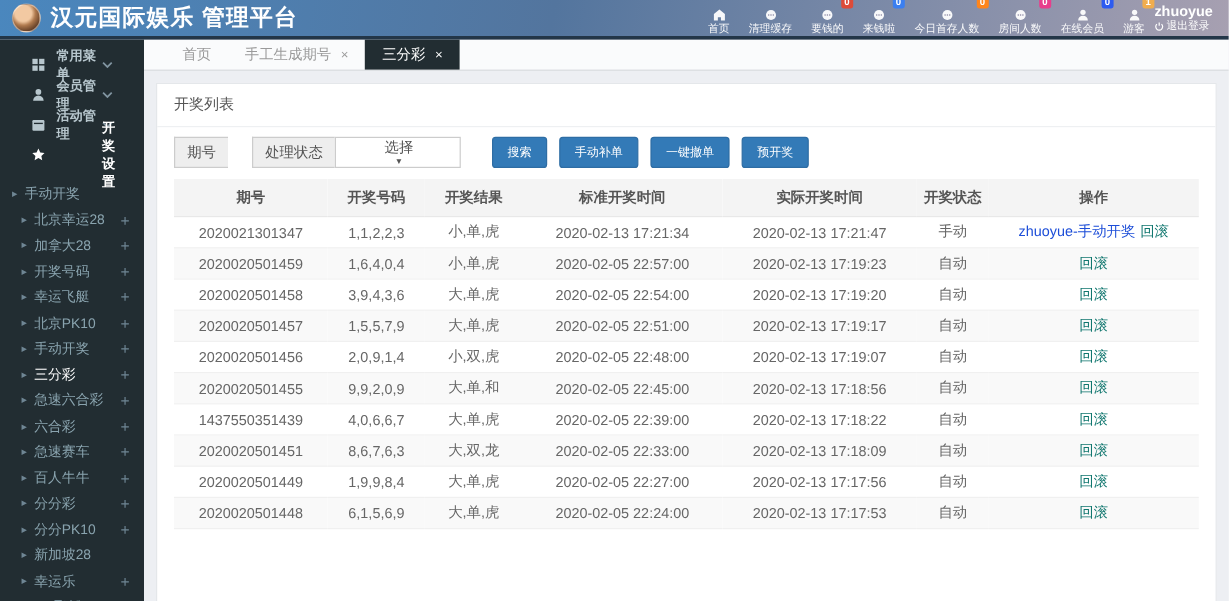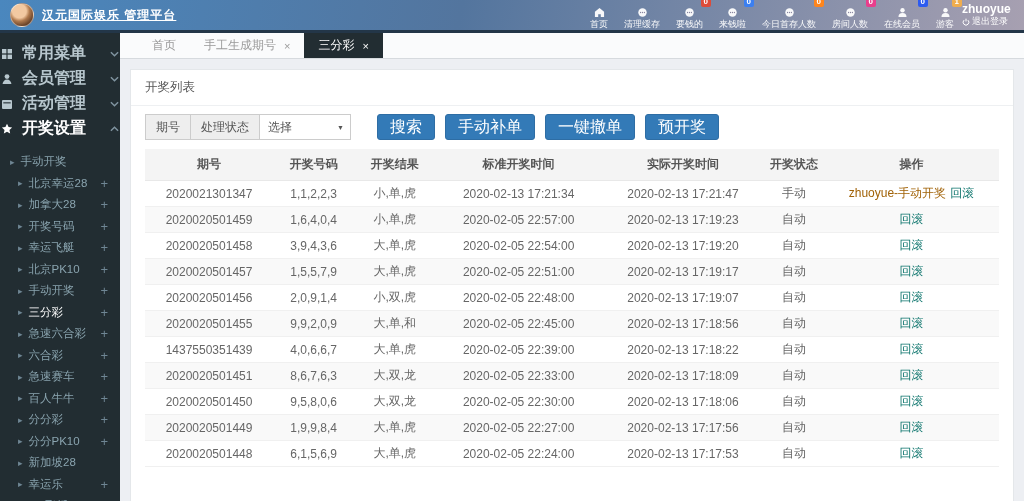--- a/index.html
+++ b/index.html
@@ -5,42 +5,42 @@
   html,body{margin:0;padding:0;}
   body{width:1024px;height:501px;overflow:hidden;position:relative;
        font-family:"Liberation Sans","DejaVu Sans",sans-serif;background:#edeff3;}
   
   .header{position:absolute;top:0;left:0;width:1024px;height:30px;z-index:20;
           background:linear-gradient(100deg,#4a87be 0%,#53759e 45%,#a7a0b1 100%);
           border-bottom:3px solid #233648;display:flex;align-items:center;box-sizing:content-box;}
   .avatar{width:22px;height:22px;border-radius:50%;margin:0 8px 0 10px;flex:0 0 auto;
           background:radial-gradient(circle at 38% 32%,#f2c9a2 0 34%,#b07a4e 50%,#5d3a24 78%);
           border:1px solid rgba(255,255,255,.45);}
-  .brand{color:#fff;font-size:12px;font-weight:bold;letter-spacing:1px;white-space:nowrap;text-decoration:underline;}
+  .brand{color:#fff;font-size:19px;font-weight:bold;letter-spacing:1px;white-space:nowrap;}
   .hnav{margin-left:auto;display:flex;align-items:flex-end;height:33px;margin-right:62px;}
   .nav-item{position:relative;display:flex;flex-direction:column;align-items:center;
             justify-content:flex-end;height:30px;padding:2px 8px 3px;color:#fff;cursor:pointer;}
   .nav-icon{width:11px;height:11px;color:#fff;opacity:.95;}
   .nav-icon svg{width:11px;height:11px;display:block;}
   .nav-label{font-size:9px;line-height:10px;margin-top:1px;white-space:nowrap;color:rgba(255,255,255,.95);}
   .badge{position:absolute;top:0;right:0;font-size:8px;line-height:10px;padding:0 3px;
          border-radius:2px;color:#fff;font-weight:bold;}
   .user{position:absolute;top:3px;right:-8px;width:70px;color:#fff;}
   .uname{font-size:12px;font-weight:bold;line-height:13px;}
   .ulogout{font-size:9px;line-height:11px;display:flex;align-items:center;gap:2px;white-space:nowrap;cursor:pointer;}
   .ulogout svg{width:8px;height:8px;}
   
   .sidebar{position:absolute;top:33px;left:0;width:120px;height:468px;background:#222d32;padding-top:8px;box-sizing:border-box;}
-  .side-section{display:flex;align-items:center;height:25px;padding:0 1px;color:#b8c7ce;
-                font-size:16px;font-weight:bold;cursor:pointer;}
+  .side-section{display:flex;align-items:center;height:25px;padding:0 26px;color:#b8c7ce;
+                font-size:11px;font-weight:bold;cursor:pointer;}
   .side-section .sicon{width:13px;height:12px;margin-right:8px;flex:0 0 auto;}
   .side-section .sicon svg{width:12px;height:12px;display:block;}
   .side-section .chev{margin-left:auto;width:9px;height:6px;color:#8094a0;}
   .side-section .chev svg{width:9px;height:6px;display:block;}
-  .side-section.active{color:#fff;}
+  .side-section.active{color:#fff;gap:38px;}
   .submenu{margin-top:10px;}
   .sub-item{display:flex;align-items:center;height:21.5px;color:#8aa4af;font-size:11.5px;cursor:pointer;padding-right:12px;}
   .sub-item .bullet{font-size:9px;margin-right:6px;color:#6f8694;}
   .sub-item .plus{margin-left:auto;color:#6f8694;font-size:13px;line-height:13px;}
   .sub-item.ind1{padding-left:10px;}
   .sub-item.ind2{padding-left:18px;}
   .sub-item.active{color:#fff;}
   
   .tabbar{position:absolute;top:33px;left:120px;width:904px;height:26px;background:#fafbfc;
           border-bottom:1px solid #d6dade;display:flex;box-sizing:border-box;z-index:10;}
@@ -53,36 +53,36 @@
   .content{position:absolute;top:60px;left:120px;width:904px;height:441px;overflow:hidden;}
   .panel{margin:9px 10px 0;background:#fff;border:1px solid #e4e7ea;height:620px;box-sizing:border-box;}
   .panel-title{padding:9px 14px;font-size:12.5px;color:#555;border-bottom:1px solid #eef0f2;}
   .filter{display:flex;align-items:center;padding:8px 14px;}
   .igroup{display:flex;}
   .iaddon{background:#eee;border:1px solid #ccc;border-right:0;font-size:12px;color:#555;
           padding:0 10px;height:26px;line-height:25px;box-sizing:border-box;white-space:nowrap;}
   .itext{width:118px;height:26px;border:1px solid #ccc;font-size:12px;padding:0 8px;
          box-sizing:border-box;outline:none;color:#333;font-family:inherit;}
   .itext::placeholder{color:#aaa;}
-  .selectbox{width:92px;height:26px;border:1px solid #ccc;background:#fff;font-size:12px;color:#555;
+  .selectbox{width:105px;height:26px;border:1px solid #ccc;background:#fff;font-size:12px;color:#555;
              display:flex;align-items:center;justify-content:space-between;
-             padding:0 6px 0 8px;box-sizing:border-box;cursor:pointer;}
+             padding:0 6px 0 8px;box-sizing:border-box;cursor:pointer;flex-direction:column;}
   .caret{font-size:7px;color:#555;}
-  .grp2{align-items:center;}
+  .grp2{margin-left:20px;align-items:center;}
   .btn{height:26px;padding:0 12px;background:#337ab7;color:#fff;border:1px solid #2e6da4;
-       border-radius:3px;font-size:16px;margin-left:10px;cursor:pointer;font-family:inherit;white-space:nowrap;}
+       border-radius:3px;font-size:10px;margin-left:10px;cursor:pointer;font-family:inherit;white-space:nowrap;}
   .btn.first{margin-left:26px;}
   .table-wrap{padding:1px 14px 0;}
   table{width:100%;border-collapse:collapse;table-layout:fixed;font-size:12px;color:#666;text-align:center;}
   thead th{background:#f4f4f4;font-weight:bold;color:#555;padding:7px 0;border-bottom:1px solid #e8e8e8;
            white-space:nowrap;overflow:hidden;}
   tbody td{padding:4px 0;border-bottom:1px solid #f0f0f0;white-space:nowrap;overflow:hidden;}
   tbody tr:nth-child(even){background:#f9f9f9;}
   .roll{color:#0f766e;text-decoration:none;cursor:pointer;}
-  .optext{color:#a16207;margin-right:4px;margin-top:20px;}
+  .optext{color:#1d4ed8;margin-right:4px;margin-top:20px;}
   col.c1{width:15%}col.c2{width:9.5%}col.c3{width:9.5%}col.c4{width:19.5%}
   col.c5{width:19%}col.c6{width:7%}col.c7{width:20.5%}
 </style>
 </head>
 <body>
 
 <div class="header">
   <div class="avatar"></div>
   <div class="brand">汉元国际娱乐 管理平台</div>
   <div class="hnav">
@@ -455,29 +455,20 @@
             <tr>
               <td>2020020501451</td>
               <td>8,6,7,6,3</td>
               <td>大,双,龙</td>
               <td>2020-02-05 22:33:00</td>
               <td>2020-02-13 17:18:09</td>
               <td>自动</td>
               <td><a class="roll">回滚</a></td>
             </tr>
             <tr>
-              <td>2020020501450</td>
-              <td>9,5,8,0,6</td>
-              <td>大,双,龙</td>
-              <td>2020-02-05 22:30:00</td>
-              <td>2020-02-13 17:18:06</td>
-              <td>自动</td>
-              <td><a class="roll">回滚</a></td>
-            </tr>
-            <tr>
               <td>2020020501449</td>
               <td>1,9,9,8,4</td>
               <td>大,单,虎</td>
               <td>2020-02-05 22:27:00</td>
               <td>2020-02-13 17:17:56</td>
               <td>自动</td>
               <td><a class="roll">回滚</a></td>
             </tr>
             <tr>
               <td>2020020501448</td>

